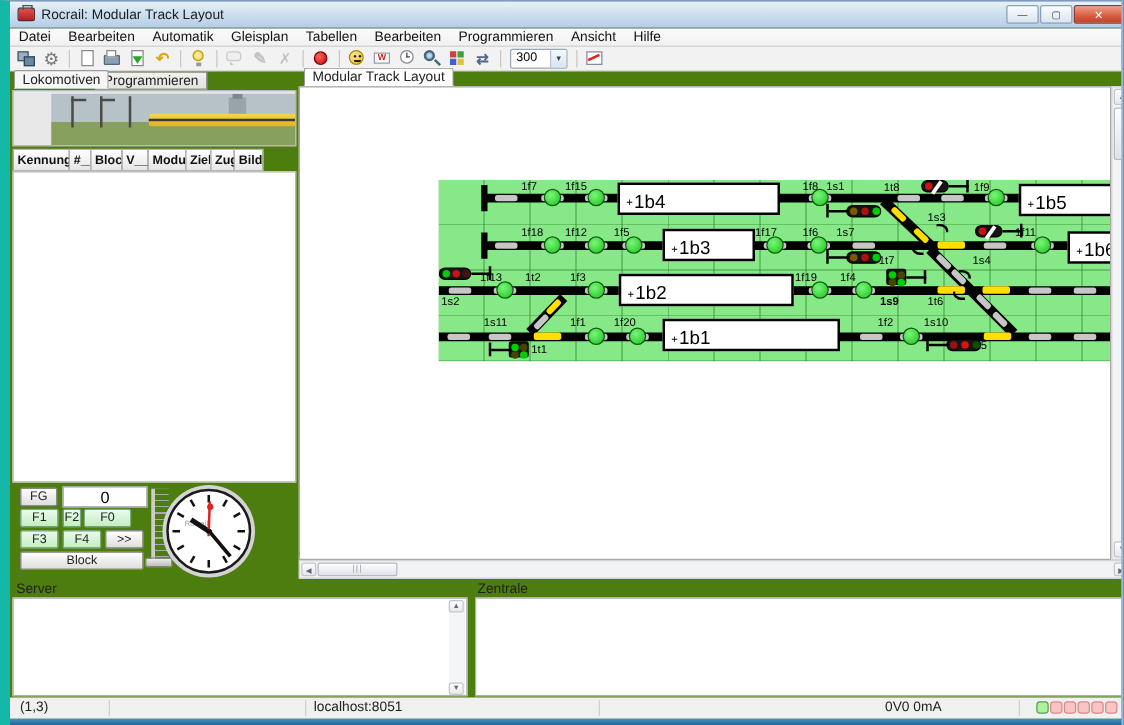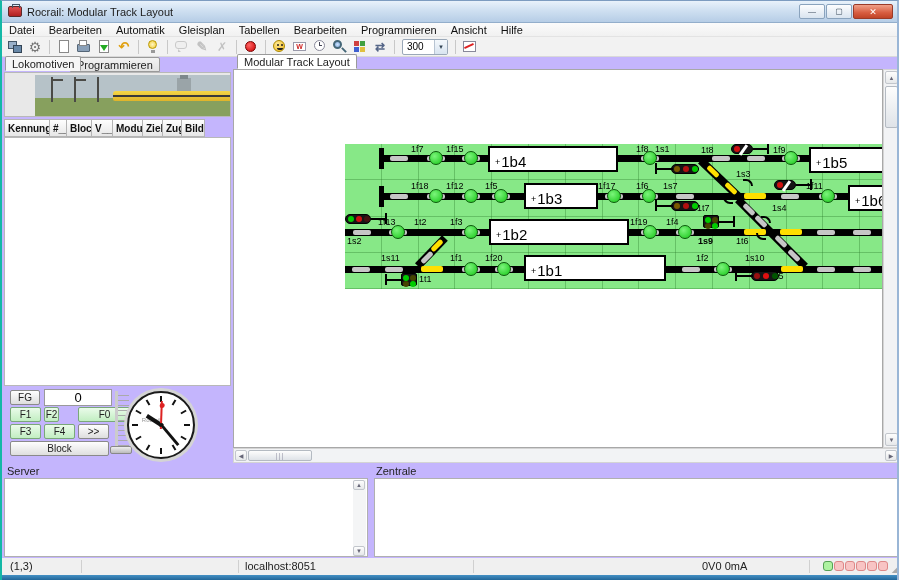--- a/index.html
+++ b/index.html
@@ -1,18 +1,18 @@
 <!DOCTYPE html>
 <html><head>
 <meta charset="utf-8">
 <style>
 *{margin:0;padding:0;box-sizing:border-box}
 html,body{background:#666;font-family:"Liberation Sans",sans-serif}
-.win{position:relative;width:899px;height:580px;background:#c4b5fd;overflow:hidden;
-  border-left:2px solid #14b8a6;border-right:2px solid #9ab6d6;border-top:1px solid #7d9cc0}
+.win{position:relative;width:899px;height:580px;background:#4d7c0f;overflow:hidden;
+  border-left:8px solid #14b8a6;border-right:2px solid #9ab6d6;border-top:1px solid #7d9cc0}
 .abs{position:absolute}
 
 .titlebar{position:absolute;left:0;top:0;width:899px;height:22px;
   background:linear-gradient(#e9f2fb,#cfe0f1 45%,#b6cde6);border-bottom:1px solid #93aecb;
   display:flex;align-items:center;font-size:11px;color:#1c1c1c}
 .appicon{width:14px;height:11px;margin:0 5px 0 6px;background:linear-gradient(#e05050,#b02020);
   border:1px solid #5a2a2a;border-radius:2px;position:relative}
 .appicon:before{content:"";position:absolute;left:3px;top:-3px;width:6px;height:3px;border:1px solid #456;border-bottom:none}
 .winbtns{position:absolute;right:8px;top:3px;display:flex}
 .wbtn{width:26px;height:15px;border:1px solid #8aa3bd;border-radius:2px;margin-left:1px;
@@ -227,21 +227,21 @@
       <div class="hcell" style="width: 21px;">Ziel</div>
       <div class="hcell" style="width: 20px;">Zug</div>
       <div class="hcell" style="width: 24px;">Bild</div>
     </div>
   <div class="loclist"></div>
 
   <div class="btn" style="left:8px;top:389px;width:30px;height:15px">FG</div>
   <div class="speed" style="left:42px;top:388px;width:68px;height:17px">0</div>
   <div class="btn green" style="left:8px;top:406px;width:31px;height:15px">F1</div>
   <div class="btn green" style="left:42px;top:406px;width:15px;height:15px">F2</div>
-  <div class="btn green" style="left:76px;top:406px;width:53px;height:15px">F0</div>
+  <div class="btn green" style="left:59px;top:406px;width:38px;height:15px">F0</div>
   <div class="btn green" style="left:8px;top:423px;width:31px;height:15px">F3</div>
   <div class="btn green" style="left:42px;top:423px;width:31px;height:15px">F4</div>
   <div class="btn" style="left:76px;top:423px;width:31px;height:15px">&gt;&gt;</div>
   <div class="btn" style="left:8px;top:440px;width:99px;height:15px">Block</div>
   <div class="vslider"></div>
   <div class="vthumb"></div>
   <div class="clock" id="clockface">
     <span class="brand">Rocrail</span>
   <div class="abs tick" style="left: 50%; top: 50%; transform: rotate(0deg) translateY(-26px);"></div>
       <div class="abs tick" style="left: 50%; top: 50%; transform: rotate(30deg) translateY(-26px);"></div>
@@ -380,21 +380,21 @@
         <div class="abs lbl" style="left: 105px; top: 74px;">1f3</div>
         <div class="abs lbl" style="left: 285px; top: 74px;">1f19</div>
         <div class="abs lbl" style="left: 321px; top: 74px;">1f4</div>
         <div class="abs lbl" style="left: 2px; top: 93px;">1s2</div>
         <div class="abs lbl" style="left: 353px; top: 93px; font-weight: bold;">1s9</div>
         <div class="abs lbl" style="left: 391px; top: 93px;">1t6</div>
         <div class="abs lbl" style="left: 36px; top: 110px;">1s11</div>
         <div class="abs lbl" style="left: 105px; top: 110px;">1f1</div>
         <div class="abs lbl" style="left: 140px; top: 110px;">1f20</div>
         <div class="abs lbl" style="left: 351px; top: 110px;">1f2</div>
-        <div class="abs lbl" style="left: 400px; top: 110px;">1s10</div>
+        <div class="abs lbl" style="left: 388px; top: 110px;">1s10</div>
         <div class="abs lbl" style="left: 74px; top: 131px;">1t1</div>
         <div class="abs lbl" style="left: 426px; top: 128px;">1t5</div>
         <div class="abs hook" style="left: 398px; top: 35px; transform: rotate(180deg);"></div>
         <div class="abs hook" style="left: 378px; top: 53px; transform: rotate(0deg);"></div>
         <div class="abs hook" style="left: 416px; top: 72px; transform: rotate(180deg);"></div>
         <div class="abs hook" style="left: 411px; top: 89px; transform: rotate(0deg);"></div>
         <div class="abs" style="left: 386px; top: 0px; width: 40px; height: 10px;">
           <div class="abs sigbody" style="left: 0px; top: 0px; width: 22px; height: 10px; border-radius: 5px;">
             <div class="abs dot" style="left: 2px; top: 1px; background: rgb(208, 16, 16);"></div>
             <div class="abs" style="left: 10px; top: -1px; width: 3px; height: 12px; background: rgb(255, 255, 255); transform: rotate(35deg);"></div>

